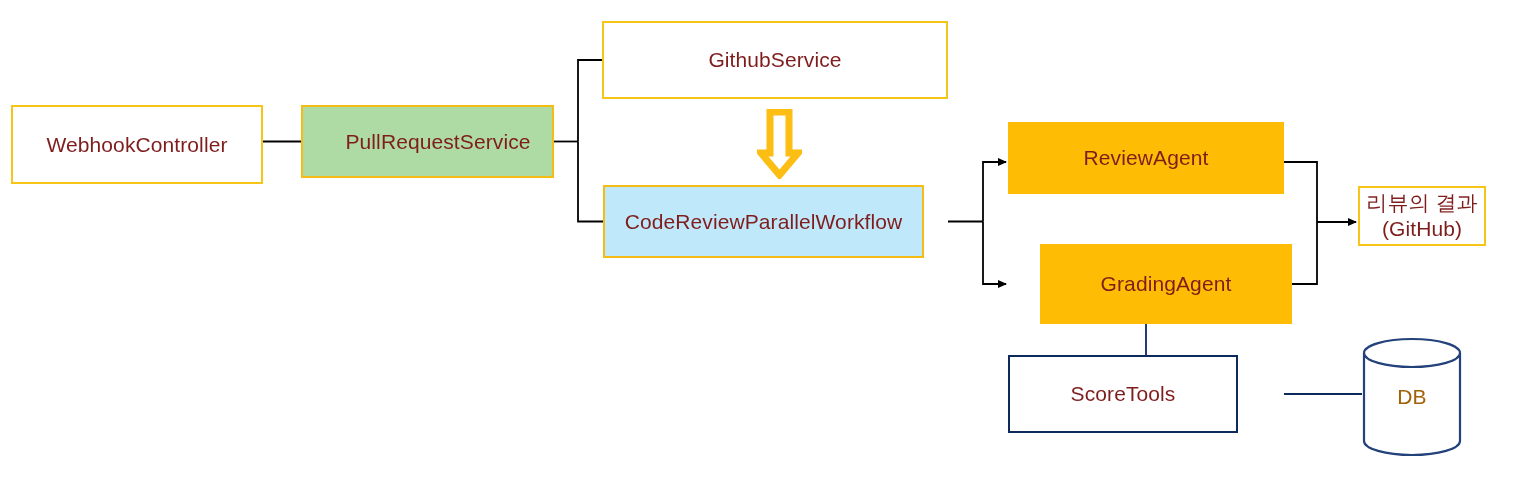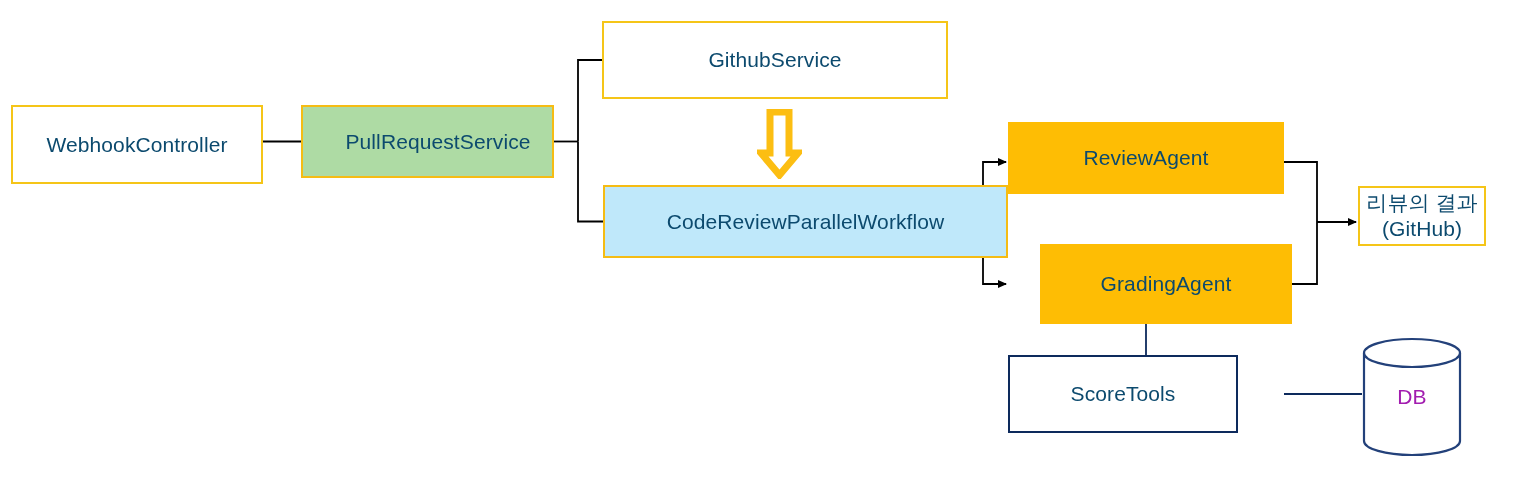--- a/index.html
+++ b/index.html
@@ -28,21 +28,21 @@
   }
   .node {
     position: absolute;
     box-sizing: border-box;
     display: flex;
     align-items: center;
     justify-content: center;
     text-align: center;
     font-size: 21px;
     line-height: 1.22;
-    color: #0c4a6e;
+    color: #7f1d1d;
     letter-spacing: 0.1px;
     white-space: pre-line;
   }
   .node-box {
     border-style: solid;
     border-width: 2px;
   }
   .node-plain {
     background: #ffffff;
     border-color: #f5c518;
@@ -60,21 +60,21 @@
     background: #febd04;
     border: none;
   }
   .node-navy {
     background: #ffffff;
     border-color: #0d2a5c;
   }
   .node-db {
     background: transparent;
     border: none;
-    color: #a21caf;
+    color: #a16207;
   }
   .db-label {
     position: relative;
     z-index: 2;
     font-size: 21px;
   }
   .db-shape {
     position: absolute;
     left: 0;
     top: 0;
@@ -127,21 +127,21 @@
   </div>
 
   <div class="node node-box node-plain" style="left:602px; top:21px; width:346px; height:78px;">
     <span>GithubService</span>
   </div>
 
   <svg class="big-arrow" style="left:757px; top:109px;" width="45" height="70" viewBox="0 0 45 70" xmlns="http://www.w3.org/2000/svg">
     <path d="M13,3 L32,3 L32,44 L41,44 L22.5,66 L4,44 L13,44 Z" fill="none" stroke="#fcbe12" stroke-width="7" stroke-linejoin="miter"></path>
   </svg>
 
-  <div class="node node-box node-blue" style="left:603px; top:185px; width:405px; height:73px;">
+  <div class="node node-box node-blue" style="left:603px; top:185px; width:321px; height:73px;">
     <span>CodeReviewParallelWorkflow</span>
   </div>
 
   <div class="node node-orange" style="left:1008px; top:122px; width:276px; height:72px;">
     <span>ReviewAgent</span>
   </div>
 
   <div class="node node-orange" style="left:1040px; top:244px; width:252px; height:80px;">
     <span>GradingAgent</span>
   </div>

